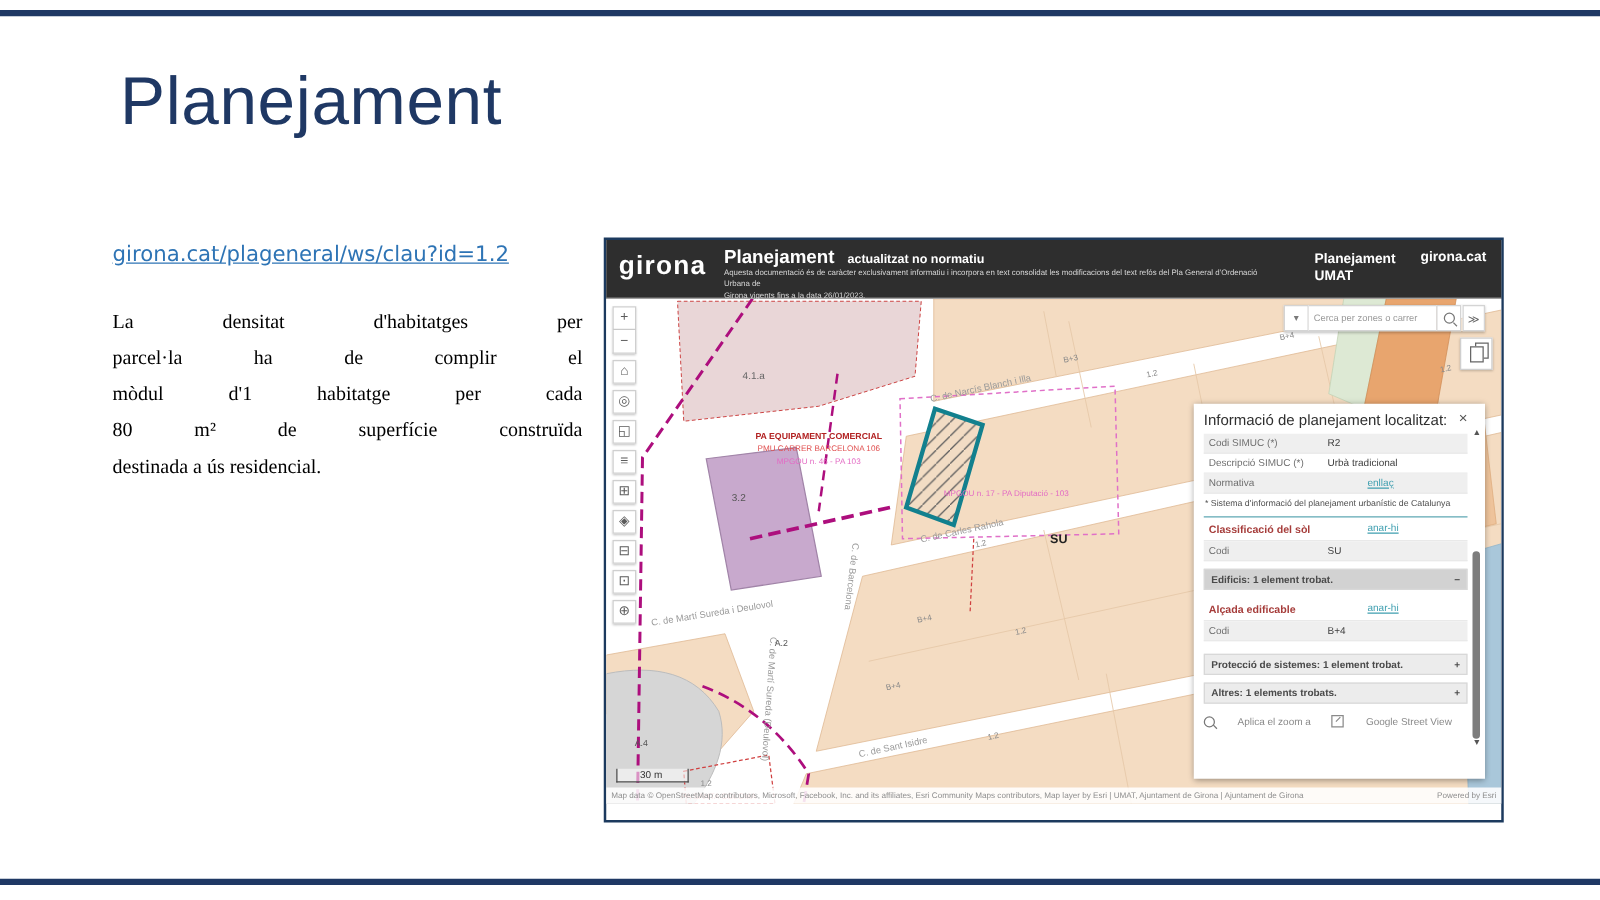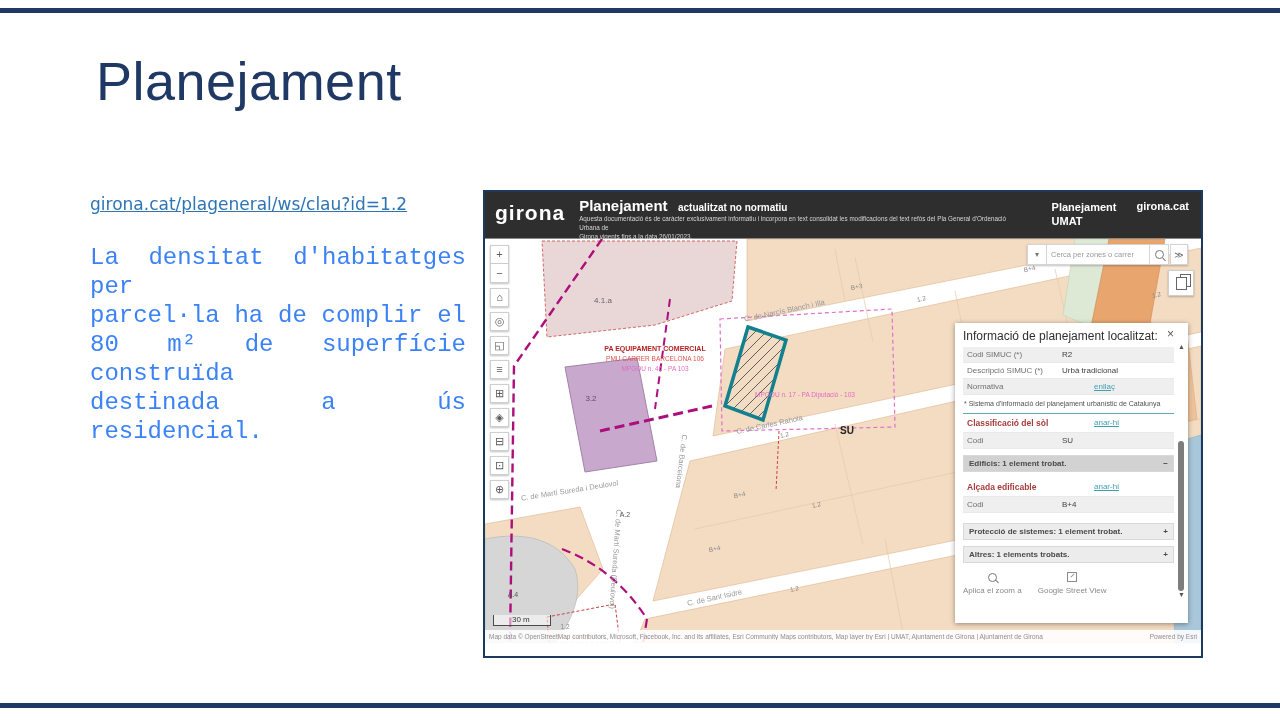--- a/index.html
+++ b/index.html
@@ -5,22 +5,22 @@
   html,body{margin:0;padding:0;background:#fff;}
   .slide{position:relative;width:1280px;height:720px;background:#ffffff;overflow:hidden;
          font-family:"Liberation Sans",sans-serif;}
   .accent-bar{position:absolute;left:0;right:0;height:5px;background:#1f3864;}
   .accent-bar.top{top:8px;} .accent-bar.bottom{top:703px;}
 
   .page-title{position:absolute;left:96px;top:50px;margin:0;font-size:54px;font-weight:500;
               color:#1f3864;letter-spacing:.5px;}
   .slide-link{position:absolute;left:90px;top:194px;font-family:"DejaVu Sans",sans-serif;
               font-size:17px;color:#2e74b5;text-decoration:underline;cursor:pointer;}
-  .body-text{position:absolute;left:90px;top:243px;width:376px;font-family:Liberation Mono, monospace;
-             font-size:24px;color:#3b82f6;line-height:29px;}
+  .body-text{position:absolute;left:90px;top:243px;width:376px;font-family:Liberation Serif, serif;
+             font-size:16px;color:#000000;line-height:29px;}
   .body-text .jline{text-align:justify;text-align-last:justify;}
   .body-text .jline.last{text-align-last:left;}
 
   
   .shot{position:absolute;left:483px;top:190px;width:716px;height:464px;border:2px solid #1c3a5e;
         box-sizing:content-box;background:#fff;}
   .app-header{height:47px;background:#2e2e2e;color:#fff;display:flex;align-items:flex-start;
               padding:3px 8px 0 10px;box-sizing:border-box;border-bottom:1px solid #8a8a8a;position:relative;}
   .logo{font-size:21px;font-weight:600;letter-spacing:1px;margin:6px 14px 0 0;color:#fff;}
   .hd-titleblock{margin-top:2px;min-width:0;}
@@ -76,21 +76,21 @@
   .pvalue{flex:1;color:#3e3e3e;}
   .tlink{color:#3f9fb0;text-decoration:underline;cursor:pointer;margin-left:32px;}
   .footnote{font-size:7px;color:#4f4f4f;margin:5px 0 6px 1px;}
   .divider{border-top:1px solid #5fa8b4;}
   .ghead{display:flex;padding:4px 4px;border-bottom:1px solid #e9e9e9;}
   .gtitle{width:95px;flex:none;font-weight:bold;color:#a63d3b;font-size:8.5px;}
   .secbar{background:#ececec;border:1px solid #d8d8d8;padding:3px 5px;font-weight:bold;color:#4a4a4a;
           display:flex;justify-content:space-between;margin:6px 0;cursor:pointer;}
   .secbar.dark{background:#d2d2d2;}
   .p-footer{display:flex;gap:16px;align-items:center;color:#8a8a8a;margin-top:9px;}
-  .p-footer .fitem{display:flex;align-items:center;gap:4px;cursor:pointer;flex-direction:column;}
+  .p-footer .fitem{display:flex;align-items:center;gap:18px;cursor:pointer;}
   .ext-icon{width:8px;height:8px;border:1px solid #8a8a8a;position:relative;display:inline-block;}
   .ext-icon:after{content:'';position:absolute;width:5px;height:1px;background:#8a8a8a;
                   transform:rotate(-45deg);top:2px;left:2px;}
   .sthumb{position:absolute;right:4px;top:118px;width:6px;height:150px;background:#7d7d7d;
           border-radius:3px;cursor:pointer;}
   .sarr{position:absolute;right:3px;font-size:7px;color:#555;cursor:pointer;}
   .sarr.up{top:20px;} .sarr.down{top:268px;}
 
   
   .scalebar{position:absolute;left:8px;bottom:17px;width:58px;height:11px;border:1px solid #4a4a4a;
@@ -107,20 +107,21 @@
 <div class="slide">
   <div class="accent-bar top"></div>
   <div class="accent-bar bottom"></div>
 
   <h1 class="page-title">Planejament</h1>
   <a class="slide-link">girona.cat/plageneral/ws/clau?id=1.2</a>
 
   <div class="body-text">
     <div class="jline">La densitat d'habitatges per</div>
     <div class="jline">parcel·la ha de complir el</div>
+    <div class="jline">mòdul d'1 habitatge per cada</div>
     <div class="jline">80 m² de superfície construïda</div>
     <div class="jline last">destinada a ús residencial.</div>
   </div>
 
   <div class="shot">
 
     <div class="app-header">
       <div class="logo">girona</div>
       <div class="hd-titleblock">
         <div class="hd-titlerow">

